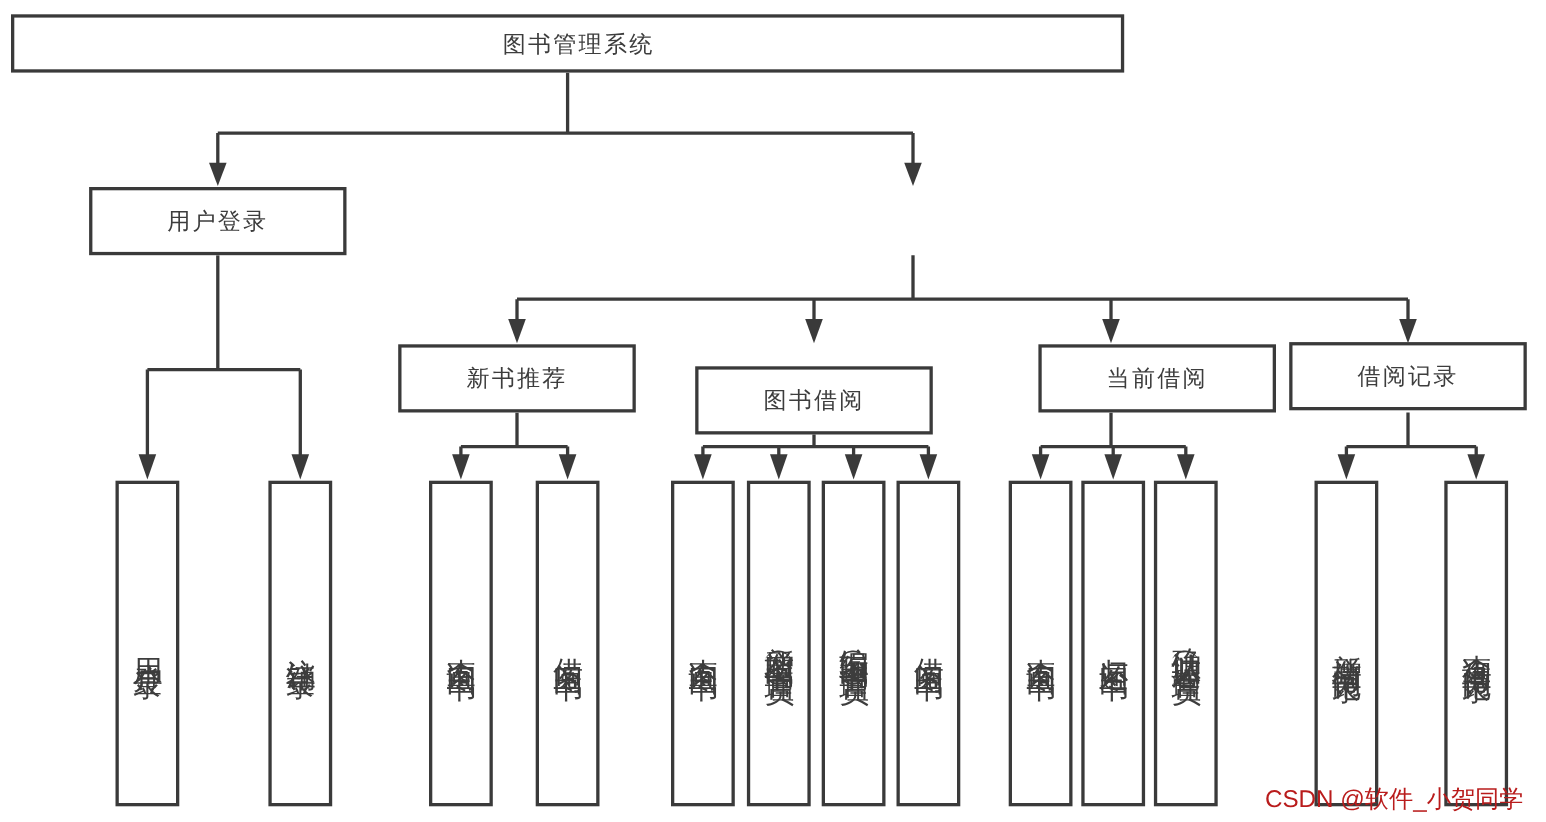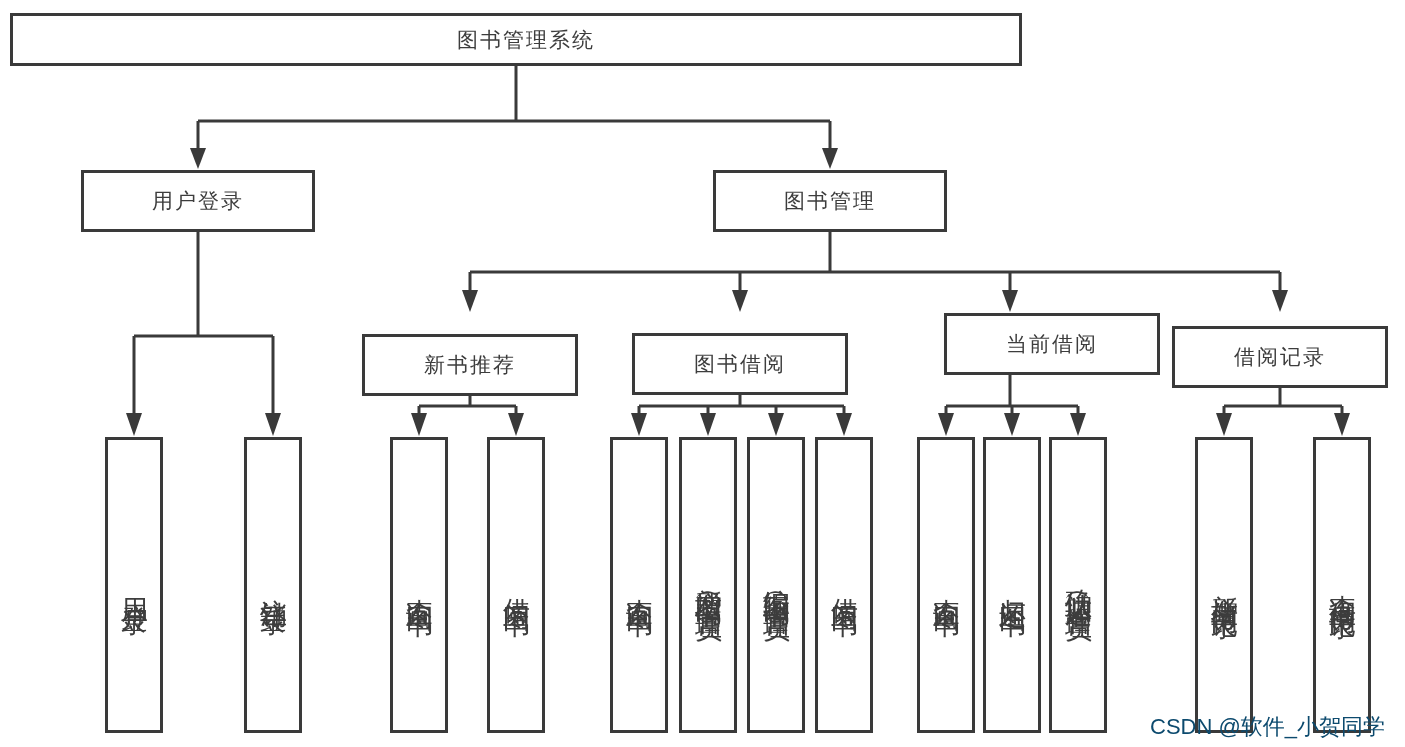--- a/index.html
+++ b/index.html
@@ -48,21 +48,21 @@
     text-orientation: mixed;
     font-size: 27px;
     letter-spacing: 4px;
     line-height: 1;
   }
   .watermark {
     position: absolute;
     left: 1150px;
     top: 712px;
     font-size: 22px;
-    color: #0c4a6e;
+    color: #b91c1c;
     white-space: nowrap;
     z-index: 5;
   }
   svg .wire {
     fill: none;
     stroke: #3a3a3a;
     stroke-width: 3;
   }
   svg .head {
     fill: #3a3a3a;
@@ -124,34 +124,31 @@
     </g>
   </svg>
 
   <div class="node hnode" style="left:10px; top:13px; width:1012px; height:53px;padding-left:20px;">
     <span>图书管理系统</span>
   </div>
 
   <div class="node hnode" style="left:81px; top:170px; width:234px; height:62px;">
     <span>用户登录</span>
   </div>
-  <div class="node hnode" style="left:713px; top:170px; width:234px; height:62px;">
-    <span>图书管理</span>
-  </div>
 
-  <div class="node hnode" style="left:362px; top:313px; width:216px; height:62px;margin-top:21px;">
+  <div class="node hnode" style="left:362px; top:313px; width:216px; height:62px;">
     <span>新书推荐</span>
   </div>
   <div class="node hnode" style="left:632px; top:313px; width:216px; height:62px;margin-top:20px;">
     <span>图书借阅</span>
   </div>
   <div class="node hnode" style="left:944px; top:313px; width:216px; height:62px;">
     <span>当前借阅</span>
   </div>
-  <div class="node hnode" style="left:1172px; top:326px; width:216px; height:62px;">
+  <div class="node hnode" style="left:1172px; top:311px; width:216px; height:62px;">
     <span>借阅记录</span>
   </div>
 
   <div class="node leaf" style="left:105px;">
     <span>用户登录</span>
   </div>
   <div class="node leaf" style="left:244px;">
     <span>注销登录</span>
   </div>
 

